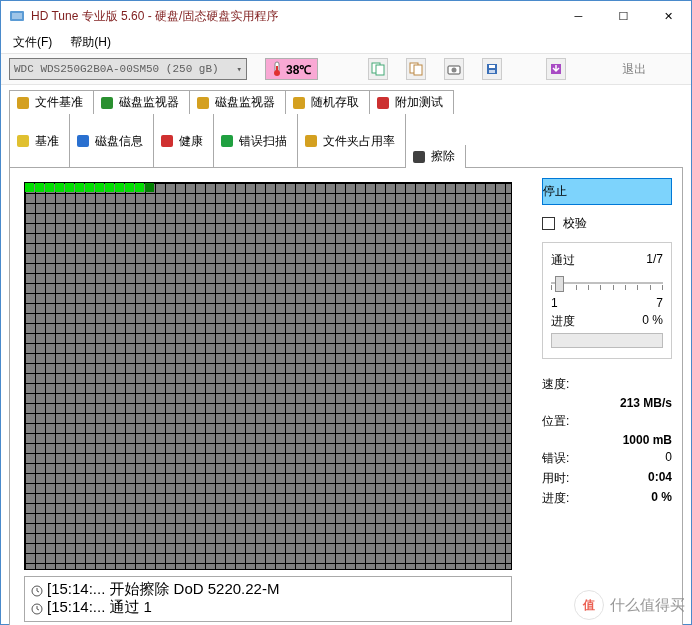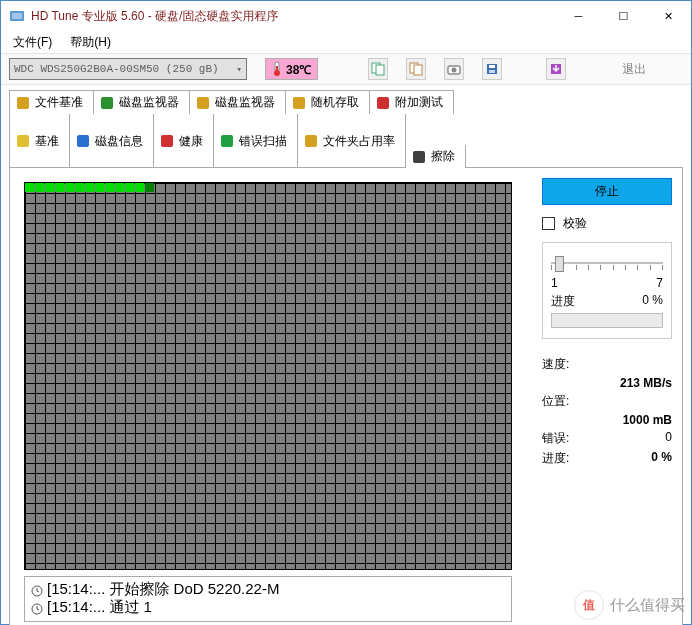--- a/index.html
+++ b/index.html
@@ -40,21 +40,21 @@
   .progress-row { position:absolute; top:1px; left:1px; height:9px; display:flex; }
   .pcell { width:9px; height:9px; margin-right:1px; }
   .pcell.g { background:#00e000; }
   .pcell.dg{ background:#008000; }
 
   .log-box { position:absolute; left:14px; bottom:14px; width:488px; height:46px; border:1px solid #aaa; background:#fff; padding:3px 6px; overflow:hidden; }
   .log-line { display:flex; align-items:center; gap:4px; font-size:15px; line-height:18px;}
   .clock { display:inline-block; width:12px; height:12px; }
 
   .side { position:absolute; right:10px; top:10px; width:130px; display:flex; flex-direction:column; gap:8px;}
-  .btn { border:1px solid #0078d7; padding:4px 0; text-align:center; background:#0ea5e9; }
+  .btn { border:1px solid #0078d7; padding:4px 0; background:#7dd3fc; }
   .chk { display:flex; align-items:center; gap:8px; padding:2px 0;}
   .chk-box { width:13px; height:13px; border:1px solid #333; background:#fff;}
   .sel { border:1px solid #7a9db9; padding:2px 4px; display:flex; align-items:center; background:#fff;}
   .sel .arrow { margin-left:auto; font-size:9px; color:#555;}
   .panel-b { border:1px solid #ccc; padding:6px 8px 10px 8px; }
   .kv { display:flex; justify-content:space-between; font-size:12px; margin:3px 0;}
   .slider { height:20px; position:relative; margin:4px 0 2px 0;}
   .slider-track { position:absolute; top:9px; left:0; right:0; height:2px; background:#c0c0c0;}
   .slider-ticks { position:absolute; left:0; right:0; top:12px; display:flex; justify-content:space-between;}
   .slider-ticks span { width:1px; height:5px; background:#888; display:block;}
@@ -250,20 +250,24 @@
           </div>
         </div>
 
       <div class="side">
         <div class="btn">停止</div>
         <div class="chk">
           <span class="chk-box"></span>
           <span>校验</span>
         </div>
         <div class="panel-b">
+          <div class="kv">
+              <span>通过</span>
+              <span>1/7</span>
+            </div>
           <div class="slider">
             <div class="slider-track"></div>
             <div class="slider-ticks">
                 <span></span>
                 <span></span>
                 <span></span>
                 <span></span>
                 <span></span>
                 <span></span>
                 <span></span>
@@ -298,20 +302,24 @@
             </div>
           <div class="kv">
               <span></span>
               <b>1000 mB</b>
             </div>
           <div class="kv">
               <span>错误:</span>
               <span>0</span>
             </div>
           <div class="kv">
+              <span>用时:</span>
+              <b>0:04</b>
+            </div>
+          <div class="kv">
               <span>进度:</span>
               <b>0 %</b>
             </div>
         </div>
       </div>
     </div>
   </div>
 
   <div class="watermark">
     <span class="wm-circle">值</span>

